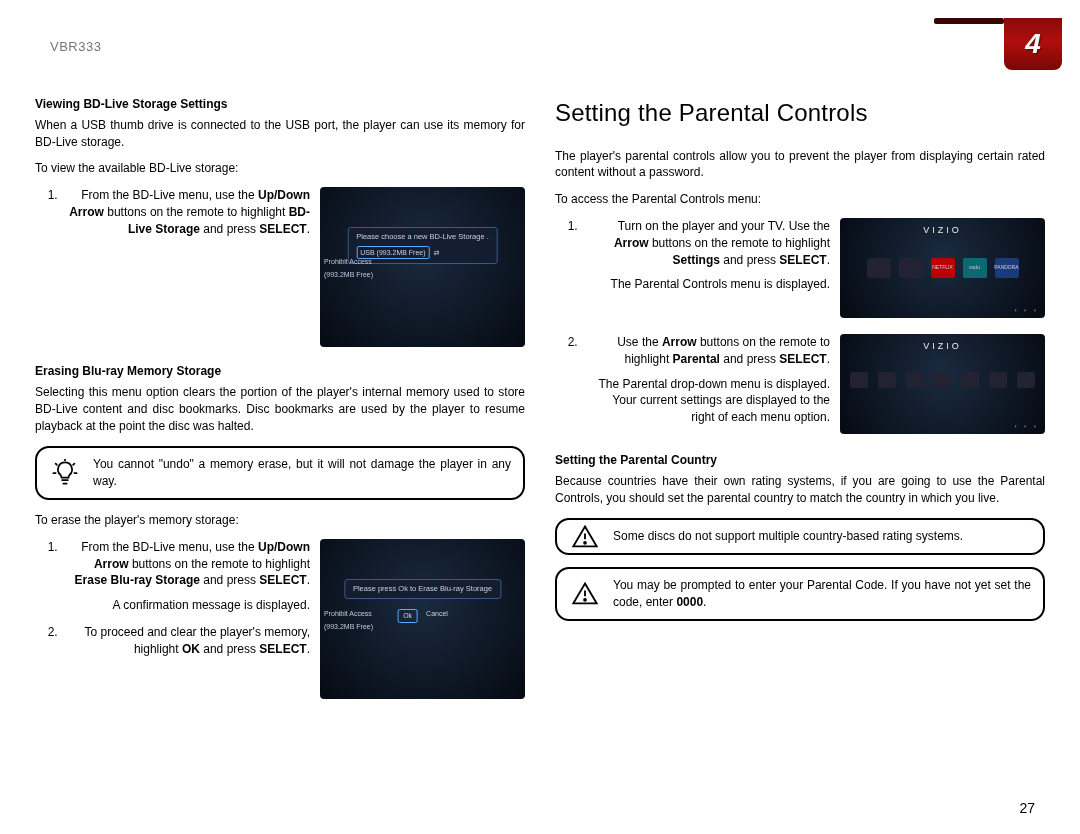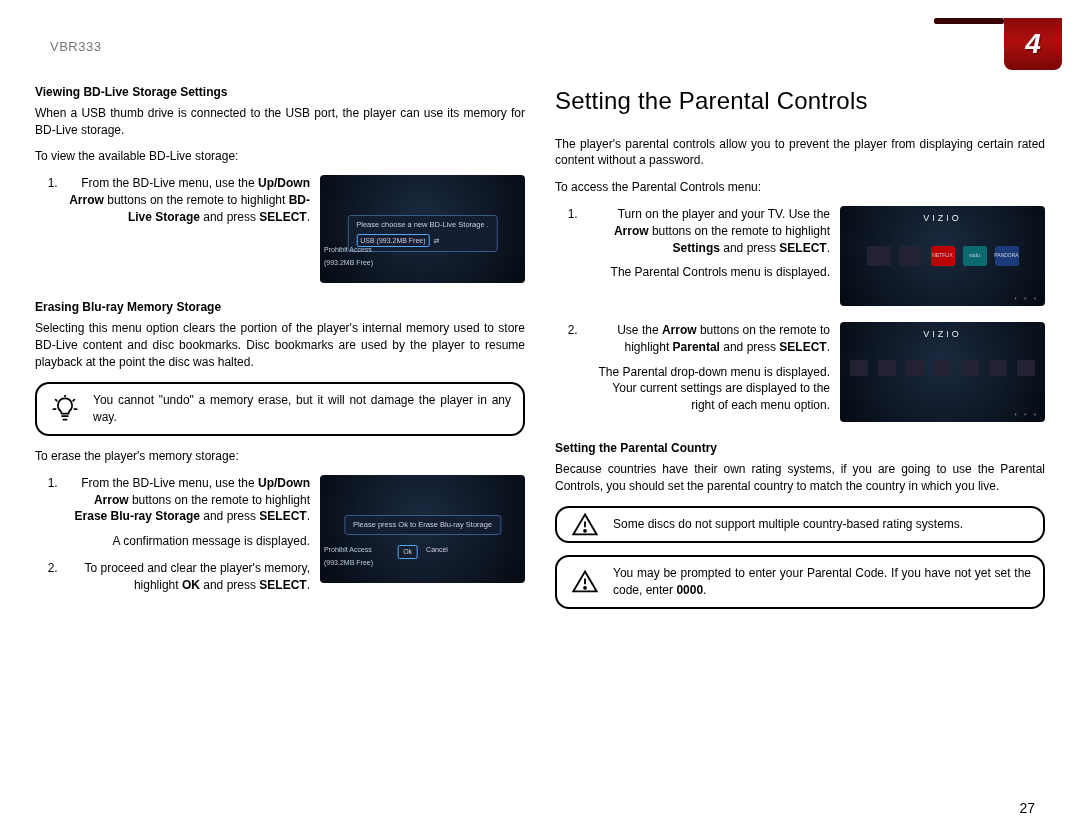--- a/index.html
+++ b/index.html
@@ -46,38 +46,38 @@
       letter-spacing: .5px;
     }
     .page-number {
       position: absolute;
       bottom: 15px;
       right: 45px;
       font-size: 14px;
     }
     .columns {
       position: absolute;
-      top: 84px;
+      top: 96px;
       left: 35px;
       right: 35px;
       display: flex;
       gap: 30px;
     }
     .col { flex: 1 1 50%; }
     .h-bold { font-weight: bold; font-size: 12px; margin-bottom: 4px; }
     .h-title { font-size: 24px; font-weight: 400; margin-bottom: 18px; letter-spacing: .2px; }
     p { margin-bottom: 10px; text-align: justify; }
     ol { padding-left: 26px; margin-bottom: 10px; text-align: right; }
     ol li { margin-bottom: 10px; padding-left: 6px; }
     .step-row { display: flex; gap: 10px; align-items: flex-start; }
     .step-row ol { flex: 1; }
     .step-text { flex: 1; }
     .screenshot {
       width: 205px;
-      height: 108px;
+      height: 160px;
       background: radial-gradient(circle at 50% 40%, #1a2a3f, #050a12);
       border-radius: 4px;
       flex-shrink: 0;
       position: relative;
       overflow: hidden;
       font-size: 8px;
       color: #ccd;
     }
     .screenshot.small { height: 100px; }
     .vizio-brand { position: absolute; top: 6px; left: 50%; transform: translateX(-50%); font-size: 9px; letter-spacing: 3px; color: #eee; font-weight: 500; }

